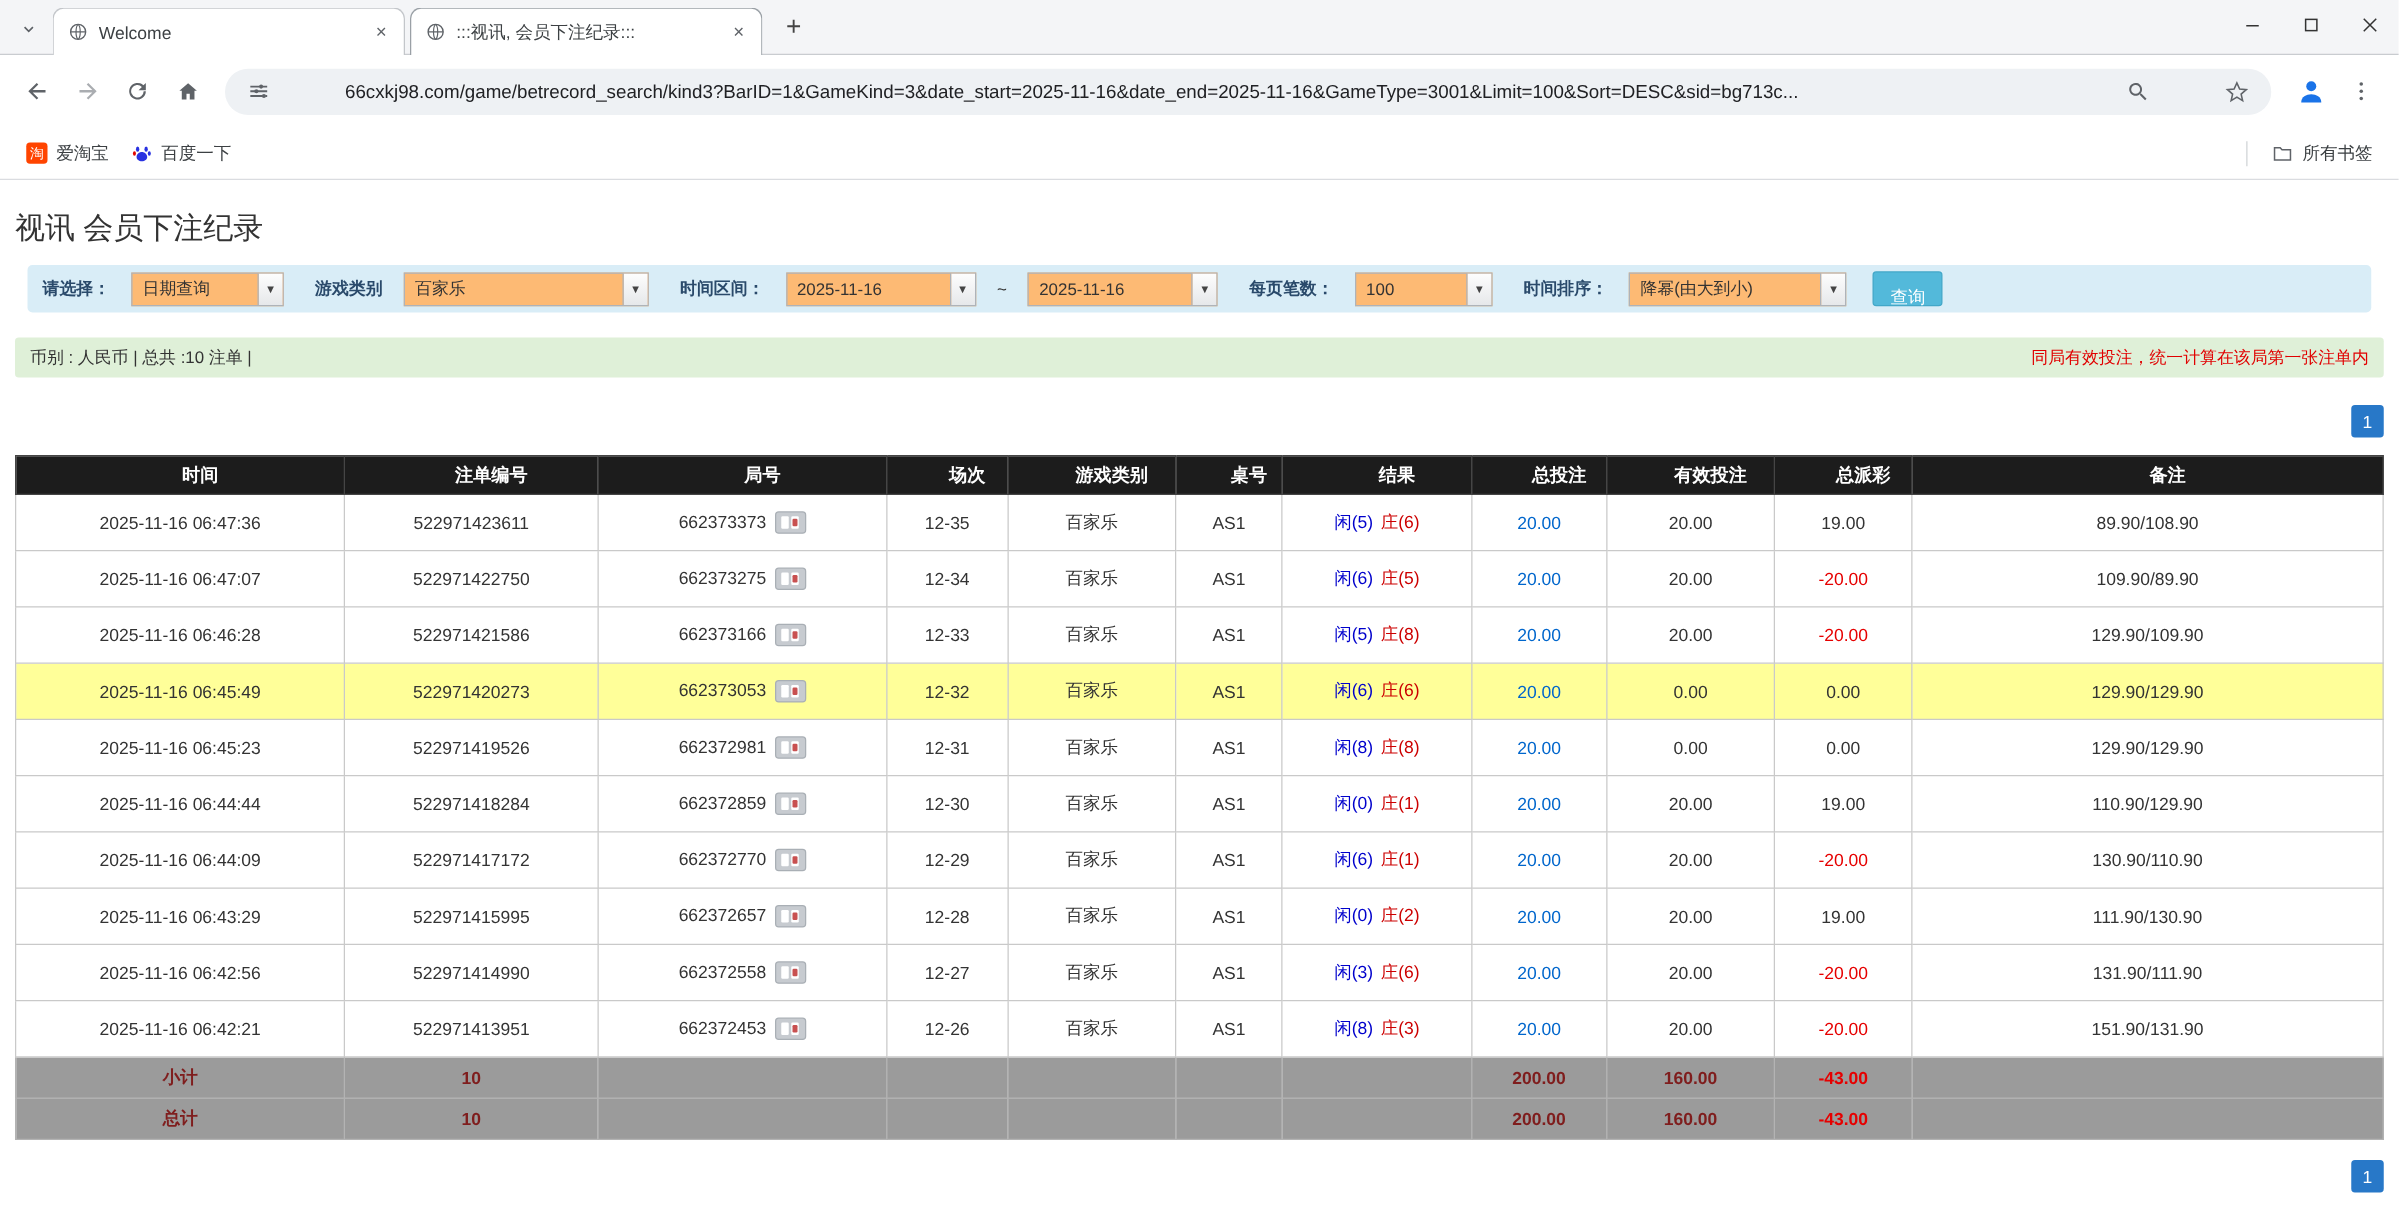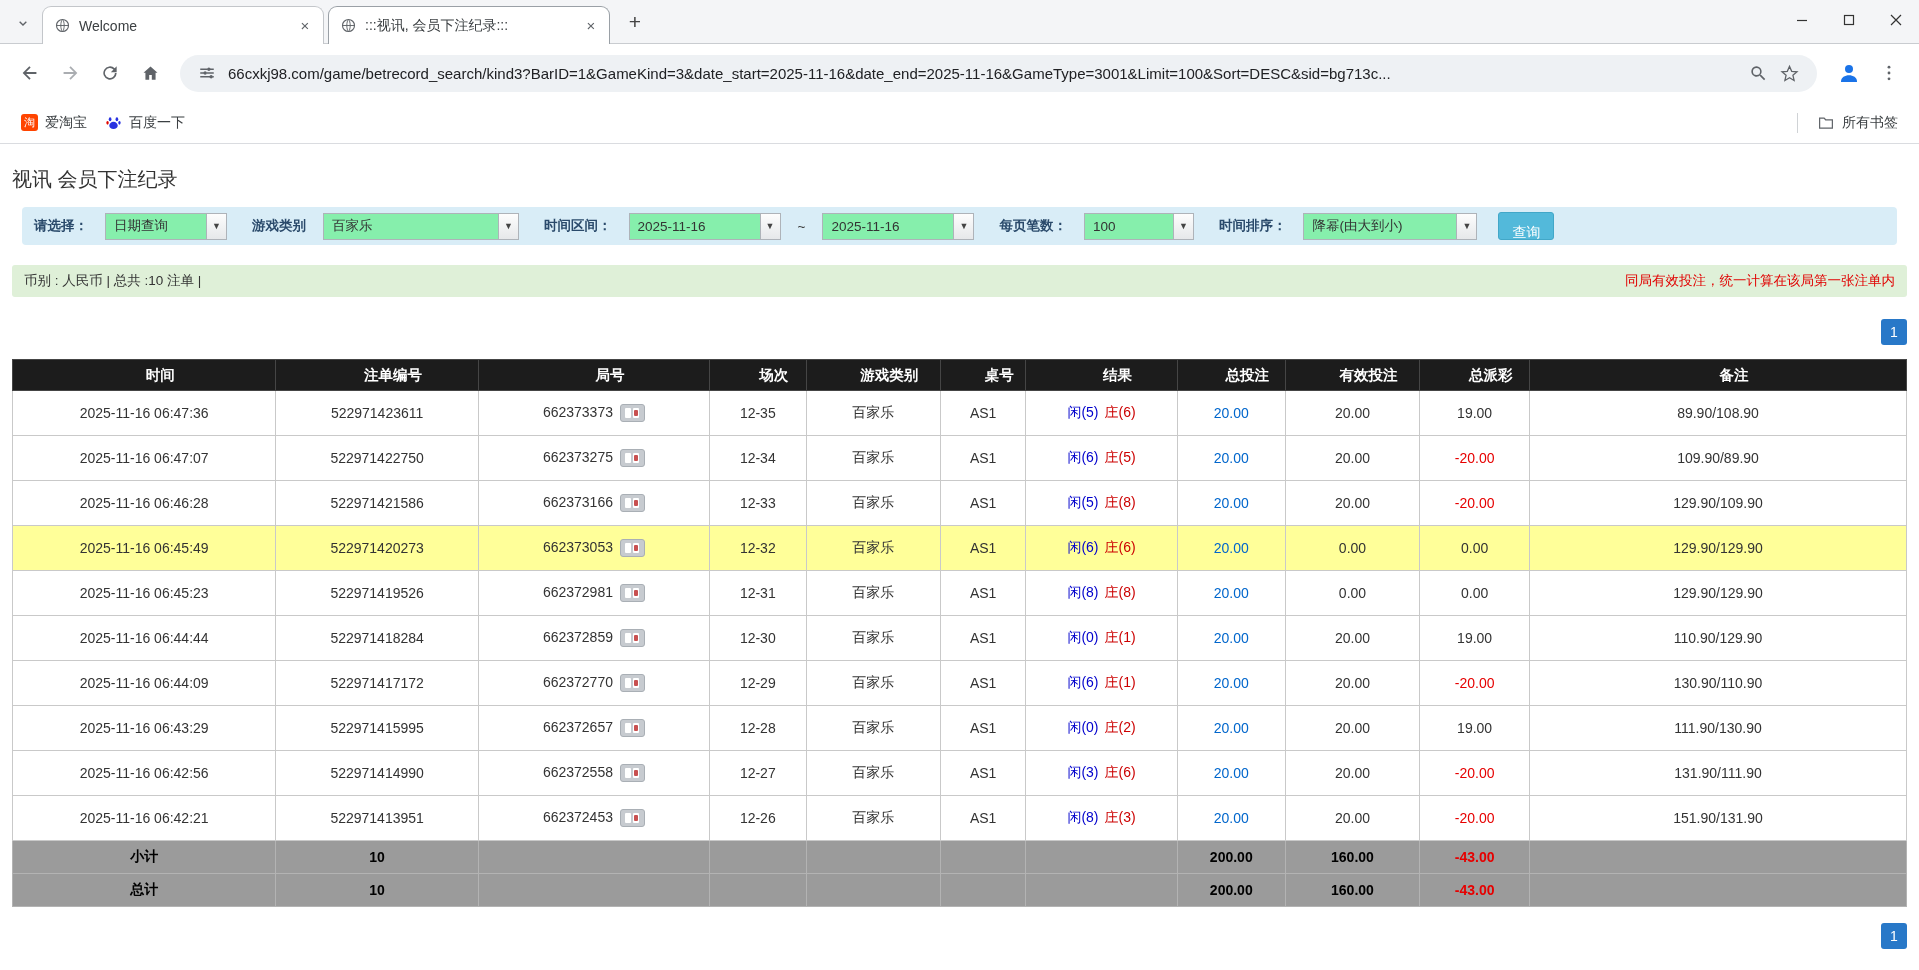--- a/index.html
+++ b/index.html
@@ -13,37 +13,37 @@
   .tab.active { border-color:#9aa0a6; }
   .tab .favicon { flex:0 0 auto; display:flex; margin-right:9px; }
   .tab .tab-title { flex:1; font-size:14px; color:#3c4043; white-space:nowrap; overflow:hidden; text-overflow:ellipsis; }
   .tab .tab-close { flex:0 0 auto; width:20px; height:20px; border-radius:50%; display:flex; align-items:center; justify-content:center; color:#5f6368; font-size:15px; cursor:pointer; }
   .newtab { width:30px; height:30px; margin:0 0 6px 6px; display:flex; align-items:center; justify-content:center; font-size:21px; color:#444; border-radius:50%; cursor:pointer; }
   .strip-spacer { flex:1; }
   .wc { width:47px; height:40px; display:flex; align-items:center; justify-content:center; align-self:flex-start; cursor:pointer; }
 
   .navbar { height:58px; background:#fff; display:flex; align-items:center; padding:0 10px; }
   .navbtn { width:40px; height:40px; display:flex; align-items:center; justify-content:center; border-radius:50%; cursor:pointer; flex:0 0 auto; }
-  .omnibox { flex:1; height:37px; background:#eef1f4; border-radius:19px; display:flex; align-items:center; padding:0 12px; margin:0 12px 0 10px; cursor:text; }
+  .omnibox { flex:1; height:37px; background:#eef1f4; border-radius:19px; display:flex; align-items:center; padding:0 12px; margin:0 12px 0 10px; cursor:text;gap:48px; }
   .omni-ico { display:flex; flex:0 0 auto; padding:0 6px; cursor:pointer; }
   .url { flex:1; font-size:15px; color:#202124; white-space:nowrap; overflow:hidden; padding:0 6px; }
 
   .bookmarksbar { height:42px; background:#fff; border-bottom:1px solid #dadce0; display:flex; align-items:center; padding:0 12px; }
   .bm { display:flex; align-items:center; gap:7px; padding:5px 9px; border-radius:6px; cursor:pointer; font-size:14px; color:#3c4043; }
   .bm-ico-taobao { width:17px; height:17px; background:#ff4400; border-radius:3px; color:#fff; font-size:11px; display:flex; align-items:center; justify-content:center; }
   .bm-spacer { flex:1; }
   .bm-divider { width:1px; height:20px; background:#d0d3d6; margin:0 10px; }
 
   
-  .page-title { font-size:20px; font-weight:normal; color:#333; margin:22px 0 0 12px; }
+  .page-title { font-size:24px; font-weight:normal; color:#333; margin:22px 0 0 12px; }
 
   .filterbar { margin:14px 22px 0; height:38px; background:var(--filter_bg,#d9edf7); border-radius:4px; display:flex; align-items:center; padding:0 12px; gap:17px; font-size:13.5px; }
   .flabel { color:var(--label_navy,#2a4a6b); font-weight:bold; white-space:nowrap; margin-left:8px; }
   .flabel:first-child { margin-left:0; }
-  .combo { display:inline-flex; align-items:stretch; background:#86efac; border:1px solid #aeb3b9; height:27px; cursor:pointer; }
+  .combo { display:inline-flex; align-items:stretch; background:#fdba74; border:1px solid #aeb3b9; height:27px; cursor:pointer; }
   .combo-text { display:flex; align-items:center; padding:0 8px; font-size:13.5px; color:#333; flex:1; white-space:nowrap; overflow:hidden; }
   .combo-arrow { width:20px; background:linear-gradient(#fdfdfd,#e6e8ea); border-left:1px solid #aeb3b9; display:flex; align-items:center; justify-content:center; font-size:9px; color:#444; }
   .w-select { width:122px; } .w-game { width:196px; } .w-date { width:152px; } .w-size { width:110px; } .w-sort { width:174px; }
   .tilde { color:#333; }
   .search-btn { height:28px; padding:11px 13px; background:var(--button_cyan,#53b9da); border:1px solid #42a7c8; border-radius:3px; color:#fff; font-size:14px; cursor:pointer; margin-left:4px; font-family:Liberation Sans, sans-serif; }
 
   .infobar { margin:20px 12px 0; height:32px; background:var(--info_bg,#dff0d8); border-radius:3px; display:flex; align-items:center; justify-content:space-between; padding:0 12px; font-size:13.5px; }
   .info-left { color:#333; }
   .info-right { color:var(--warning_red,#e10000); }
 
@@ -52,21 +52,21 @@
   .pagebtn { display:inline-flex; width:26px; height:26px; align-items:center; justify-content:center; background:var(--pagination_blue,#2878c8); color:#fff; font-size:14px; border-radius:3px; cursor:pointer; }
 
   table.bets { margin:14px 12px 0; width:calc(100% - 24px); border-collapse:collapse; table-layout:fixed; }
   table.bets th { background:var(--header_bg,#1c1c1c); color:#fff; font-size:14.5px; font-weight:bold; height:31px; border:1px solid #454545;padding-left:32px; }
   table.bets td { border:1px solid #c9c9c9; height:45px; text-align:center; font-size:14px; color:#333; background:#fff; vertical-align:middle; }
   tr.hl td { background:var(--highlight_yellow,#ffff99); }
   .player { color:var(--player_blue,#0000cc); margin-right:6px;margin-top:48px; }
   .banker { color:var(--banker_red,#cc0000); }
   .betlink { color:var(--link_blue,#0066cc); cursor:pointer; text-decoration:none; }
   .neg { color:var(--negative_red,#e60000) !important; }
-  tr.summary td { background:var(--footer_bg,#9b9b9b); color:#000000; font-weight:bold; height:33px; border:1px solid #b3b3b3; font-size:14px; }
+  tr.summary td { background:var(--footer_bg,#9b9b9b); color:#7f1d1d; font-weight:bold; height:33px; border:1px solid #b3b3b3; font-size:14px; }
 
   .cards-icon { display:inline-flex; align-items:center; justify-content:center; gap:2px; width:25px; height:18px; background:#c7cbd0; border:1px solid #a9afb5; border-radius:3px; margin-left:7px; vertical-align:middle; cursor:pointer; }
   .cards-icon .cc { width:6px; height:10px; background:#fff; border-radius:1px; }
   .cards-icon .cc.red { position:relative; }
   .cards-icon .cc.red::after { content:""; position:absolute; left:1px; right:1px; top:2px; bottom:2px; background:#c85050; border-radius:1px; }
 </style>
 </head>
 <body>
 
 <div class="tabstrip">

